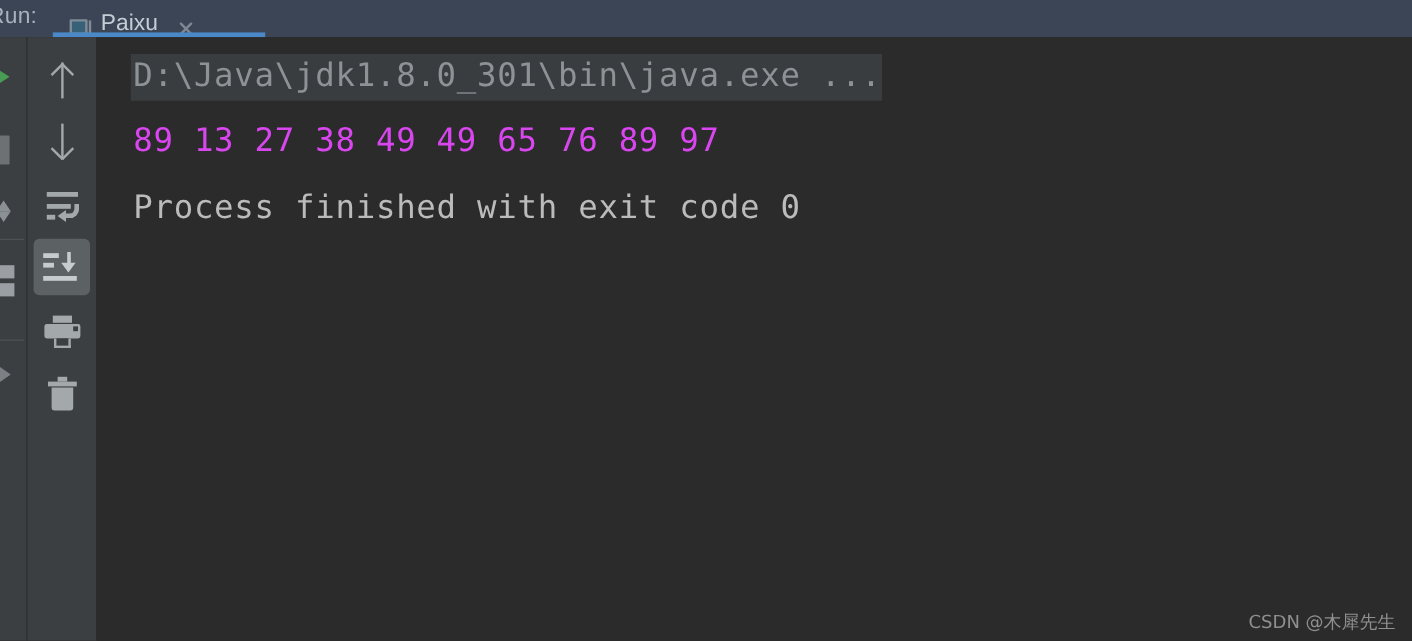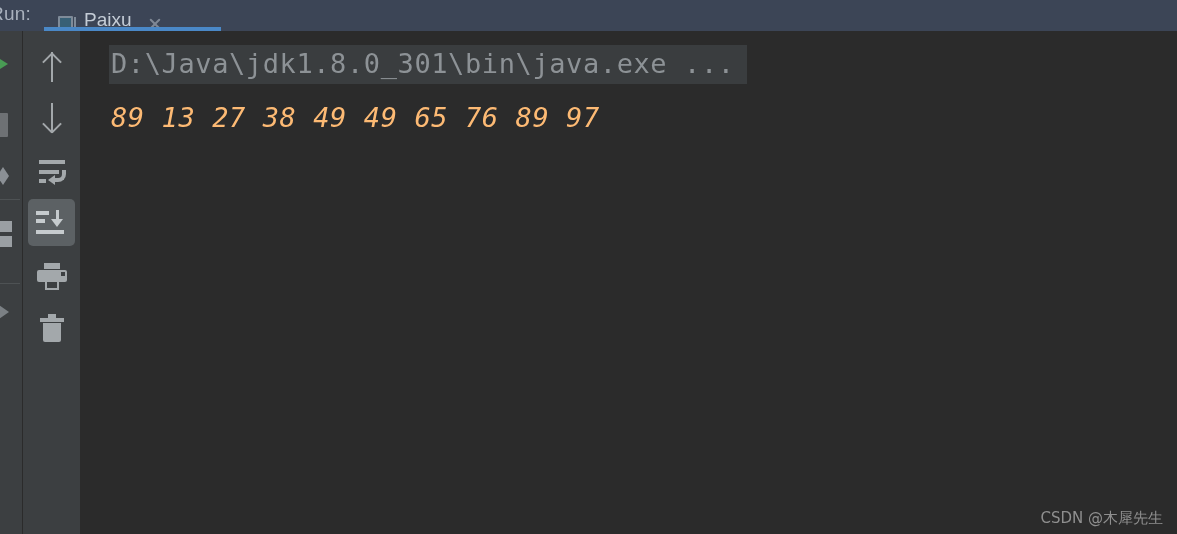--- a/index.html
+++ b/index.html
@@ -343,28 +343,27 @@
     font-family: "DejaVu Sans Mono", monospace;
     font-size: 27px;
     letter-spacing: 0.6px;
     white-space: pre;
     color: #a9b7c6;
   }
   .line-cmd {
     top: 14px;
     color: #8d9296;
     background: #3a3d3f;
-    padding: 3px 12px 5px 2px;
+    padding: 3px 0 5px 2px;
     left: 28px;
     text-align: center;
   }
   .line-numbers {
     top: 71px;
-    color: #fdba74;
-    font-style: italic;
+    color: #d946ef;
   }
   .line-exit {
     top: 127px;
     color: #bbbbbb;
   }
 
   
   .watermark {
     position: absolute;
     right: 14px;
@@ -463,17 +462,18 @@
         <span class="t-lid"></span>
         <span class="t-body"></span>
       </span>
     </div>
 
   </div>
 
   <div class="console">
     <div class="console-line line-cmd">D:\Java\jdk1.8.0_301\bin\java.exe ...</div>
     <div class="console-line line-numbers">89 13 27 38 49 49 65 76 89 97</div>
+    <div class="console-line line-exit">Process finished with exit code 0</div>
 
     <div class="watermark">CSDN @木犀先生</div>
   </div>
 
 </div>
 
 </body></html>

